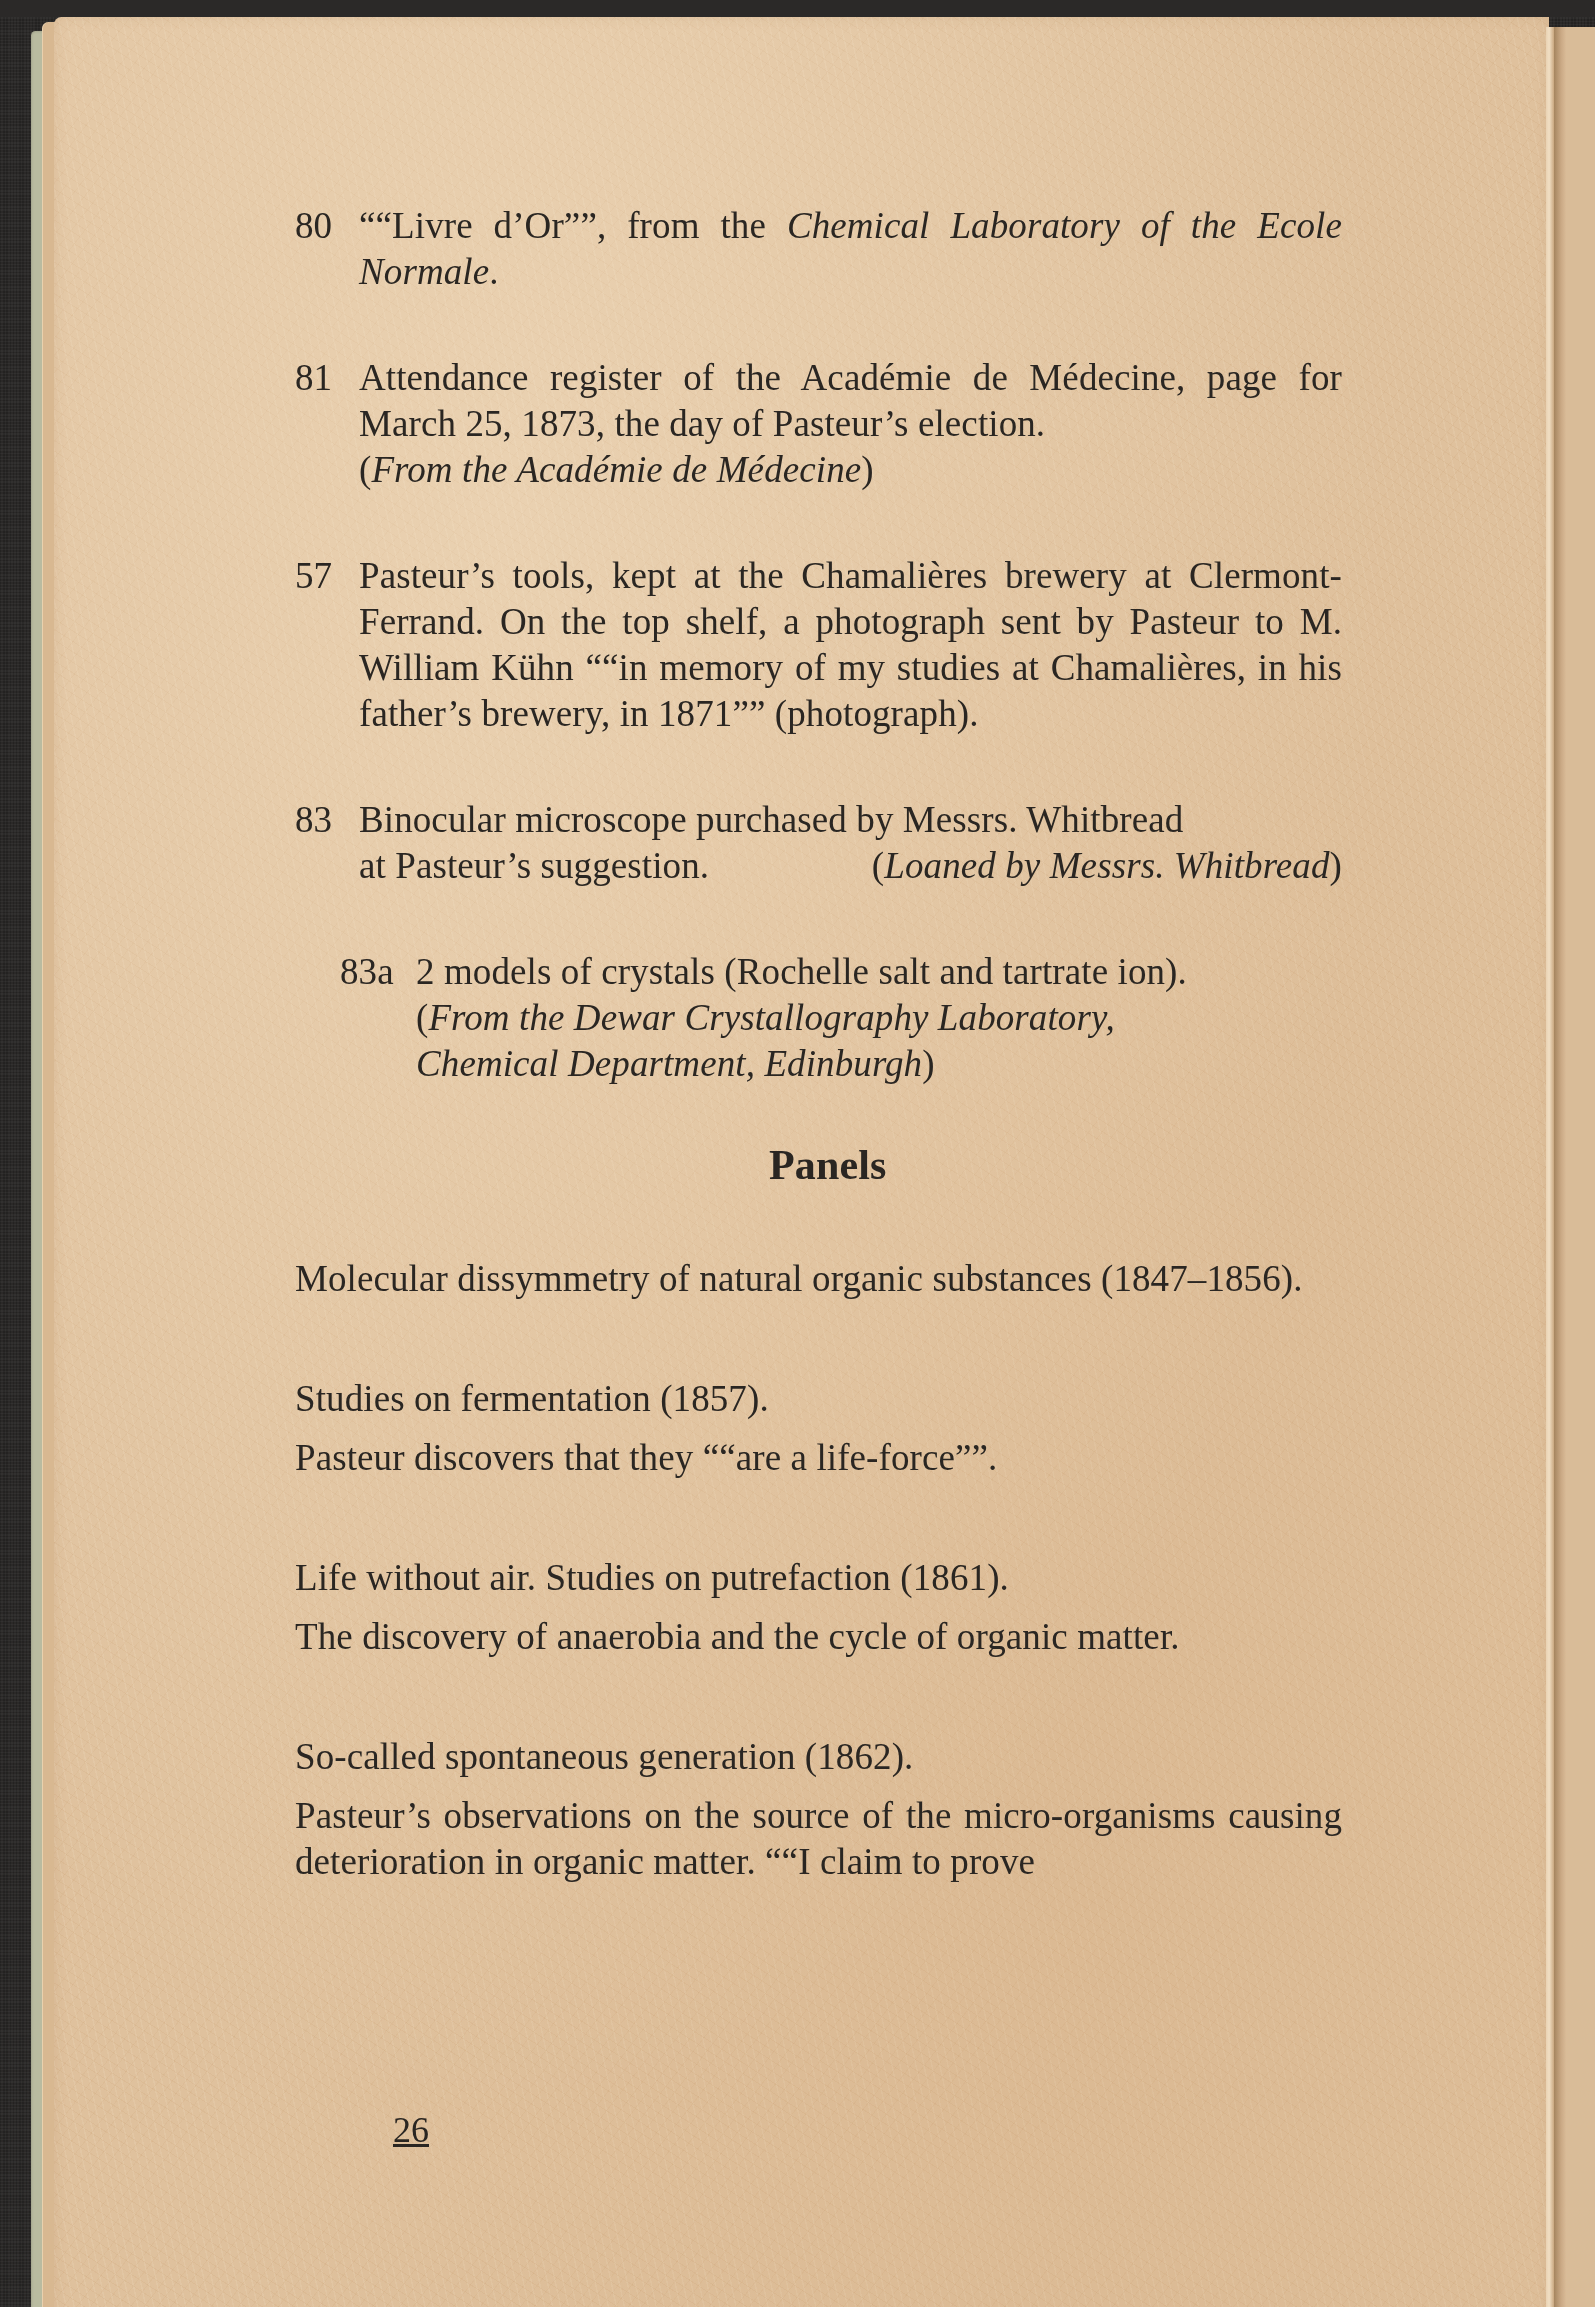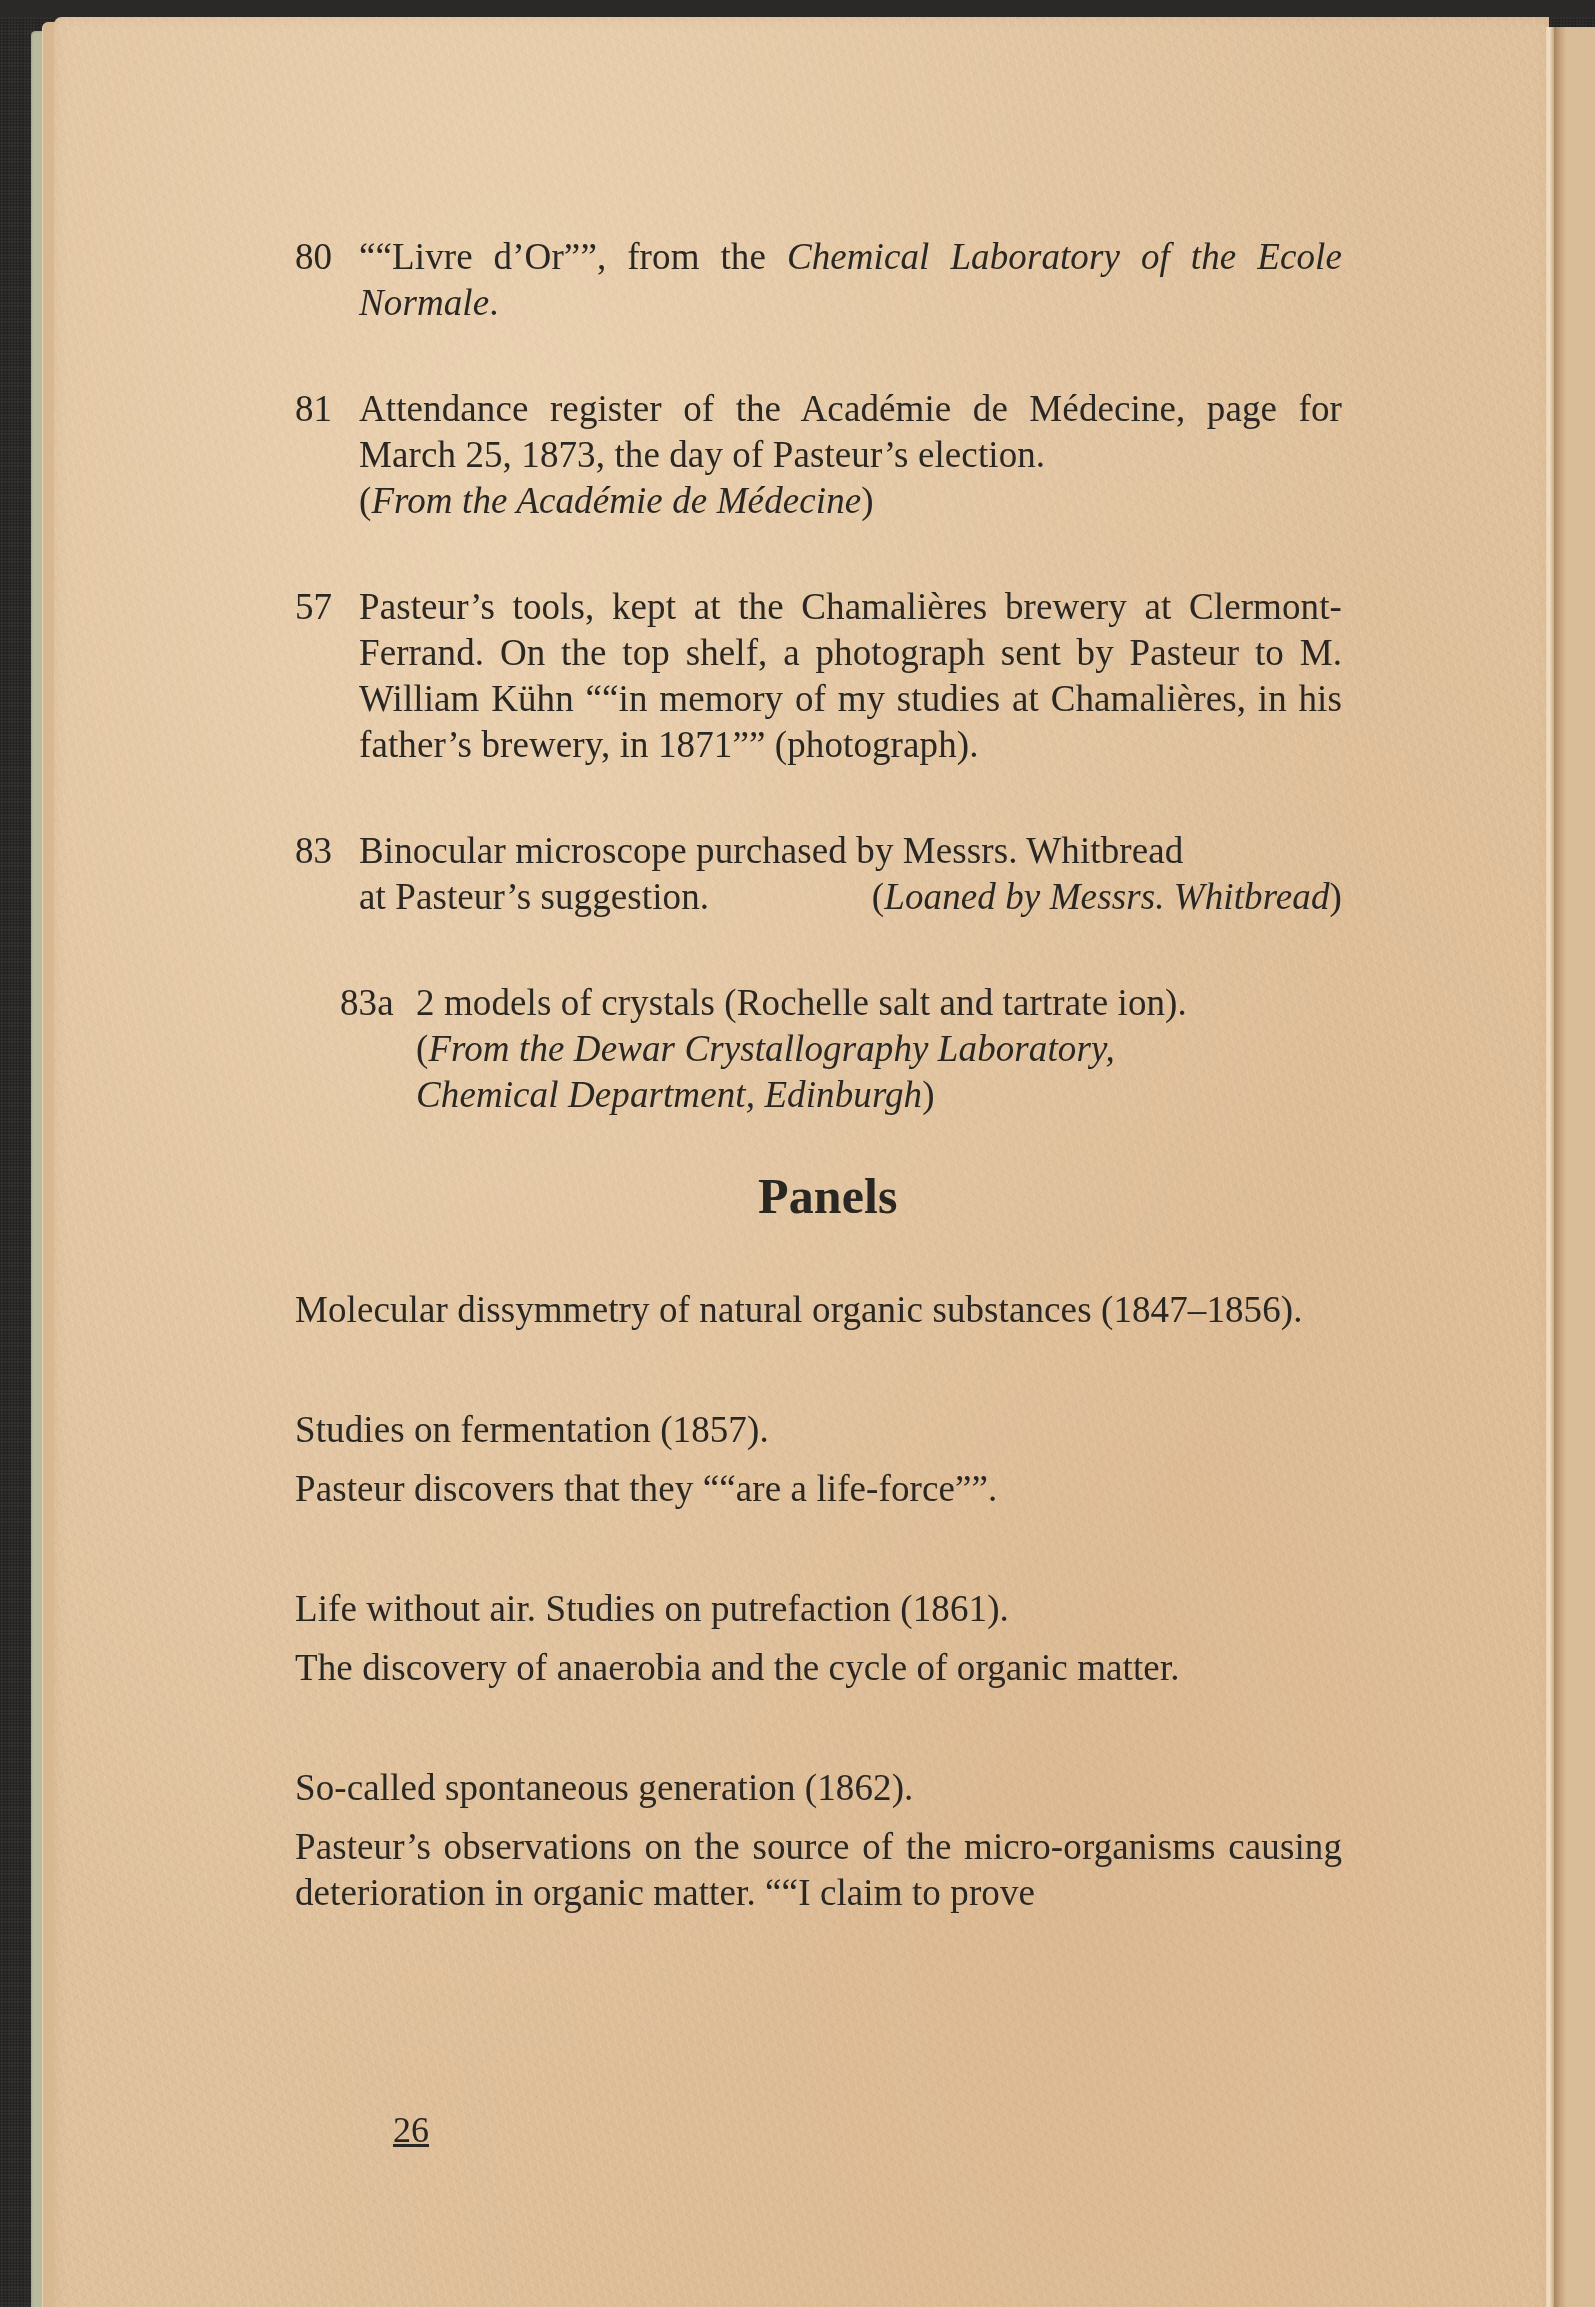--- a/index.html
+++ b/index.html
@@ -45,34 +45,34 @@
   .next-page {
     position: absolute; left: 1566px; top: 27px; width: 29px; height: 2379px;
     background: #d9bc98;
   }
   .top-cloth {
     position: absolute; left: 0; top: 0; width: 1595px; height: 16.6px;
     background: #2b2928;
   }
 
   .text {
-    position: absolute; left: 295px; top: 234px; width: 1047px;
+    position: absolute; left: 295px; top: 203px; width: 1047px;
     font-size: 37px; line-height: 46px; letter-spacing: 0.1px;
   }
   .item { position: relative; padding-left: 64px; margin-bottom: 0; }
   .item .num { position: absolute; left: 0; top: 0; }
   .item.wide { padding-left: 76px; margin-left: 45px; }
   .item p { margin: 0; text-align: justify; }
   .credit { text-align: center; font-style: italic; }
   .credit .paren { font-style: normal; }
   .gap-m { height: 60px; }
   .gap-l { height: 74px; }
   i { font-style: italic; }
   .heading {
-    text-align: center; font-weight: bold; font-size: 50px; line-height: 51px;
+    text-align: center; font-weight: bold; font-size: 42px; line-height: 51px;
     margin: 53px 0 65px 0; padding-left: 18.5px;
   }
   .panel p { margin: 0; text-align: justify; }
   .panel p + p { margin-top: 13px; }
   .page-number {
     position: absolute; left: 393px; top: 2109px; font-size: 36px; text-decoration: underline;
   }
   .split { display: flex; justify-content: space-between; }
 </style>
 </head>

